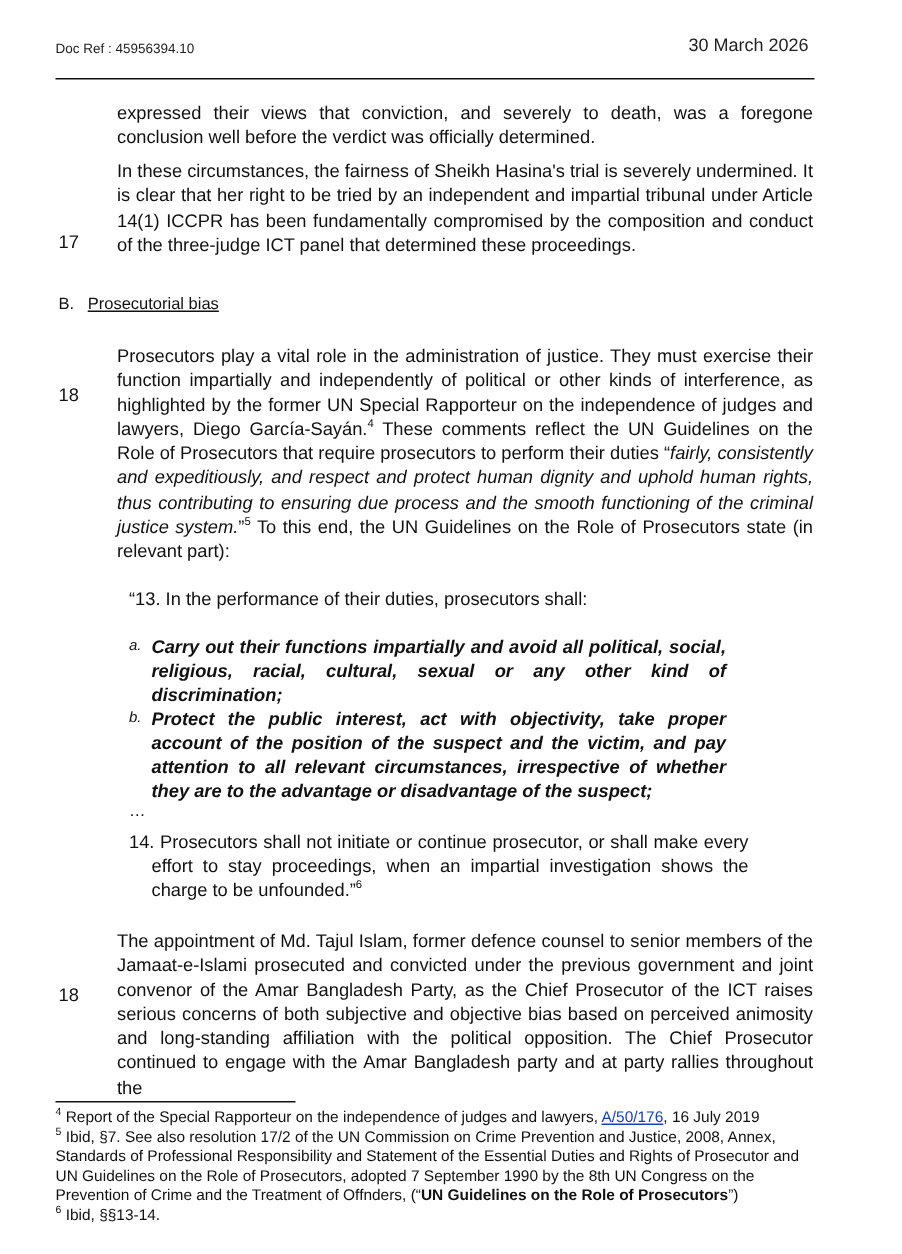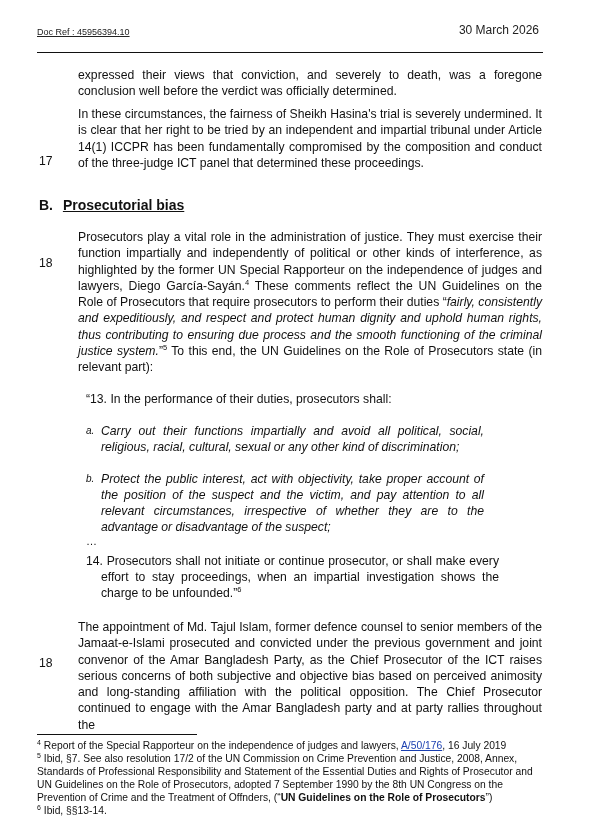--- a/index.html
+++ b/index.html
@@ -2,51 +2,51 @@
 <html><head>
 <meta charset="utf-8">
 <style>
   html, body { margin: 0; padding: 0; background: #ffffff; }
   body {
     width: 601px; height: 836px; position: relative; overflow: hidden;
     font-family: "Liberation Sans", sans-serif; color: #111;
   }
   .header-ref {
     position: absolute; left: 37px; top: 27px;
-    font-size: 9px; color: #222; text-decoration: underline;
+    font-size: 9px; color: #222;
   }
   .header-date {
     position: absolute; right: 62px; top: 23px;
     font-size: 12px; color: #222;
   }
   .header-rule {
     position: absolute; left: 37px; width: 506px; top: 52px;
     border-top: 1.2px solid #111;
   }
   .para {
     position: absolute; left: 78px; width: 464px;
     font-size: 12.2px; line-height: 16.3px; text-align: justify;
   }
   .para-num {
     position: absolute; left: 39px; font-size: 12.2px; line-height: 16.3px; margin-top: 36px;
   }
   .section-head {
-    position: absolute; left: 39px; top: 197px; font-size: 14px; font-weight: bold;
+    position: absolute; left: 39px; top: 197px; font-size: 11px; font-weight: normal;
   }
   .section-head .title { text-decoration: underline; margin-left: 6px; }
   .quote {
     position: absolute; left: 86px; width: 398px;
     font-size: 12.2px; line-height: 16px; text-align: justify;
   }
   .quote-item {
     position: absolute; left: 86px; width: 398px;
     font-size: 12.2px; line-height: 16px; font-style: italic; text-align: justify;
   }
   .quote-item .marker { position: absolute; left: 0; top: 0; font-size: 10px; }
-  .quote-item .body { display: block; padding-left: 15px; }
+  .quote-item .body { display: block; padding-left: 15px; font-weight: bold; }
   .quote-14 { text-indent: -15px; padding-left: 15px; }
   .fn-rule {
     position: absolute; left: 37px; top: 734px; width: 160px;
     border-top: 1px solid #111;
   }
   .footnotes {
     position: absolute; left: 37px; top: 739px; width: 506px;
     font-size: 10.3px; line-height: 13px; text-align: left;
   }
   .footnotes sup { font-size: 7px; }

